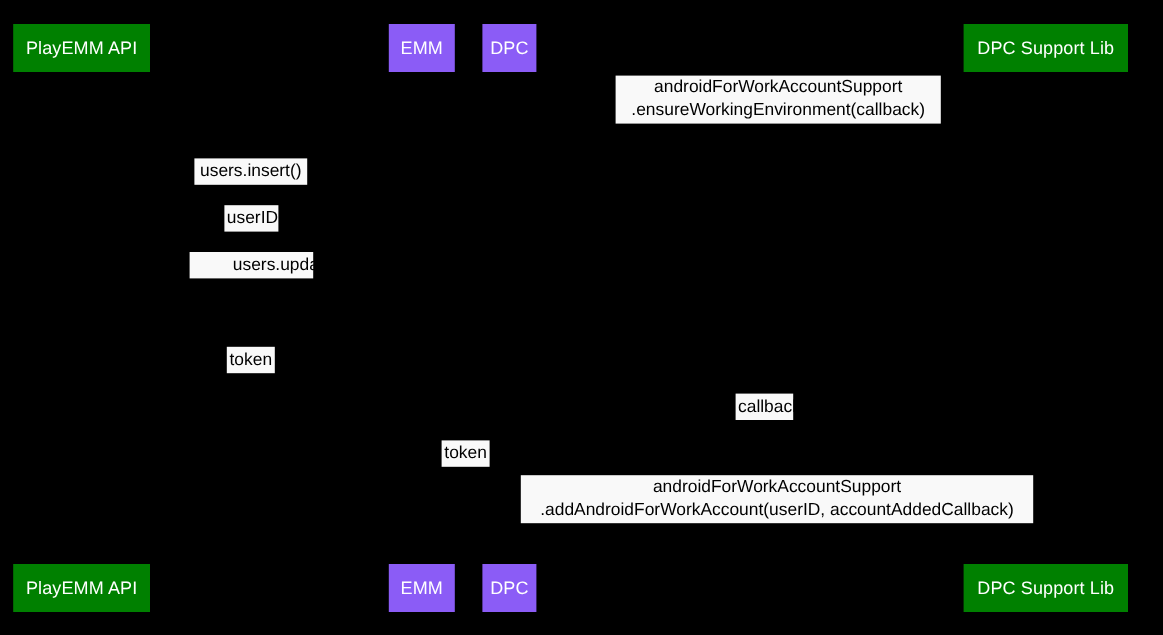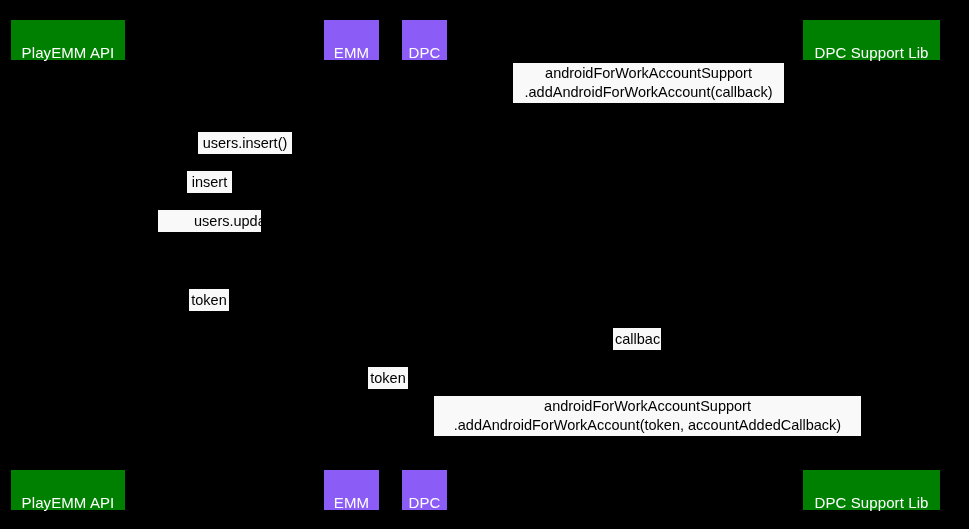--- a/index.html
+++ b/index.html
@@ -12,21 +12,21 @@
     position: relative;
     width: 969px;
     height: 529px;
     background: #000000;
     overflow: hidden;
     font-family: "Liberation Sans", sans-serif;
   }
   .lifeline-box {
     position: absolute;
     display: flex;
-    align-items: flex-end;
+    align-items: center;
     justify-content: center;
     color: #ffffff;
     font-size: 15px;
     line-height: 1;
     white-space: nowrap;
     box-sizing: border-box;
     padding: 0 8px;
     letter-spacing: 0.1px;
   }
   .lifeline-box.green { background: #008000; }
@@ -73,29 +73,29 @@
   </div>
   <div class="lifeline-box blue" style="left:402px; top:20px; width:45px; height:40px;">
     <span>DPC</span>
   </div>
   <div class="lifeline-box green" style="left:803px; top:20px; width:137px; height:40px;">
     <span>DPC Support Lib</span>
   </div>
 
   <div class="msg-label two-line" style="left:513px; top:63px; width:271px; height:40px;">
     <span class="line l1">androidForWorkAccountSupport</span>
-    <span class="line l2">.addAndroidForWorkAccount(callback)</span>
+    <span class="line l2">.ensureWorkingEnvironment(callback)</span>
   </div>
 
-  <div class="msg-label" style="left:162px; top:132px; width:94px; height:22px;margin-left:36px;">
+  <div class="msg-label" style="left:162px; top:132px; width:94px; height:22px;">
     <span class="line l1">users.insert()</span>
   </div>
 
   <div class="msg-label" style="left:187px; top:171px; width:45px; height:22px;">
-    <span class="line l1">insert</span>
+    <span class="line l1">userID</span>
   </div>
 
   <div class="msg-label" style="left:158px; top:210px; width:103px; height:22px;padding-left:36px;">
     <span class="line l1">users.update()</span>
   </div>
 
 
   <div class="msg-label" style="left:189px; top:289px; width:40px; height:22px;">
     <span class="line l1">token</span>
   </div>
@@ -103,21 +103,21 @@
   <div class="msg-label" style="left:613px; top:328px; width:48px; height:22px;">
     <span class="line l1">callback()</span>
   </div>
 
   <div class="msg-label" style="left:368px; top:367px; width:40px; height:22px;">
     <span class="line l1">token</span>
   </div>
 
   <div class="msg-label two-line" style="left:434px; top:396px; width:427px; height:40px;">
     <span class="line l1">androidForWorkAccountSupport</span>
-    <span class="line l2">.addAndroidForWorkAccount(token, accountAddedCallback)</span>
+    <span class="line l2">.addAndroidForWorkAccount(userID, accountAddedCallback)</span>
   </div>
 
   <div class="lifeline-box green" style="left:11px; top:470px; width:114px; height:40px;">
     <span>PlayEMM API</span>
   </div>
   <div class="lifeline-box blue" style="left:324px; top:470px; width:55px; height:40px;">
     <span>EMM</span>
   </div>
   <div class="lifeline-box blue" style="left:402px; top:470px; width:45px; height:40px;">
     <span>DPC</span>

